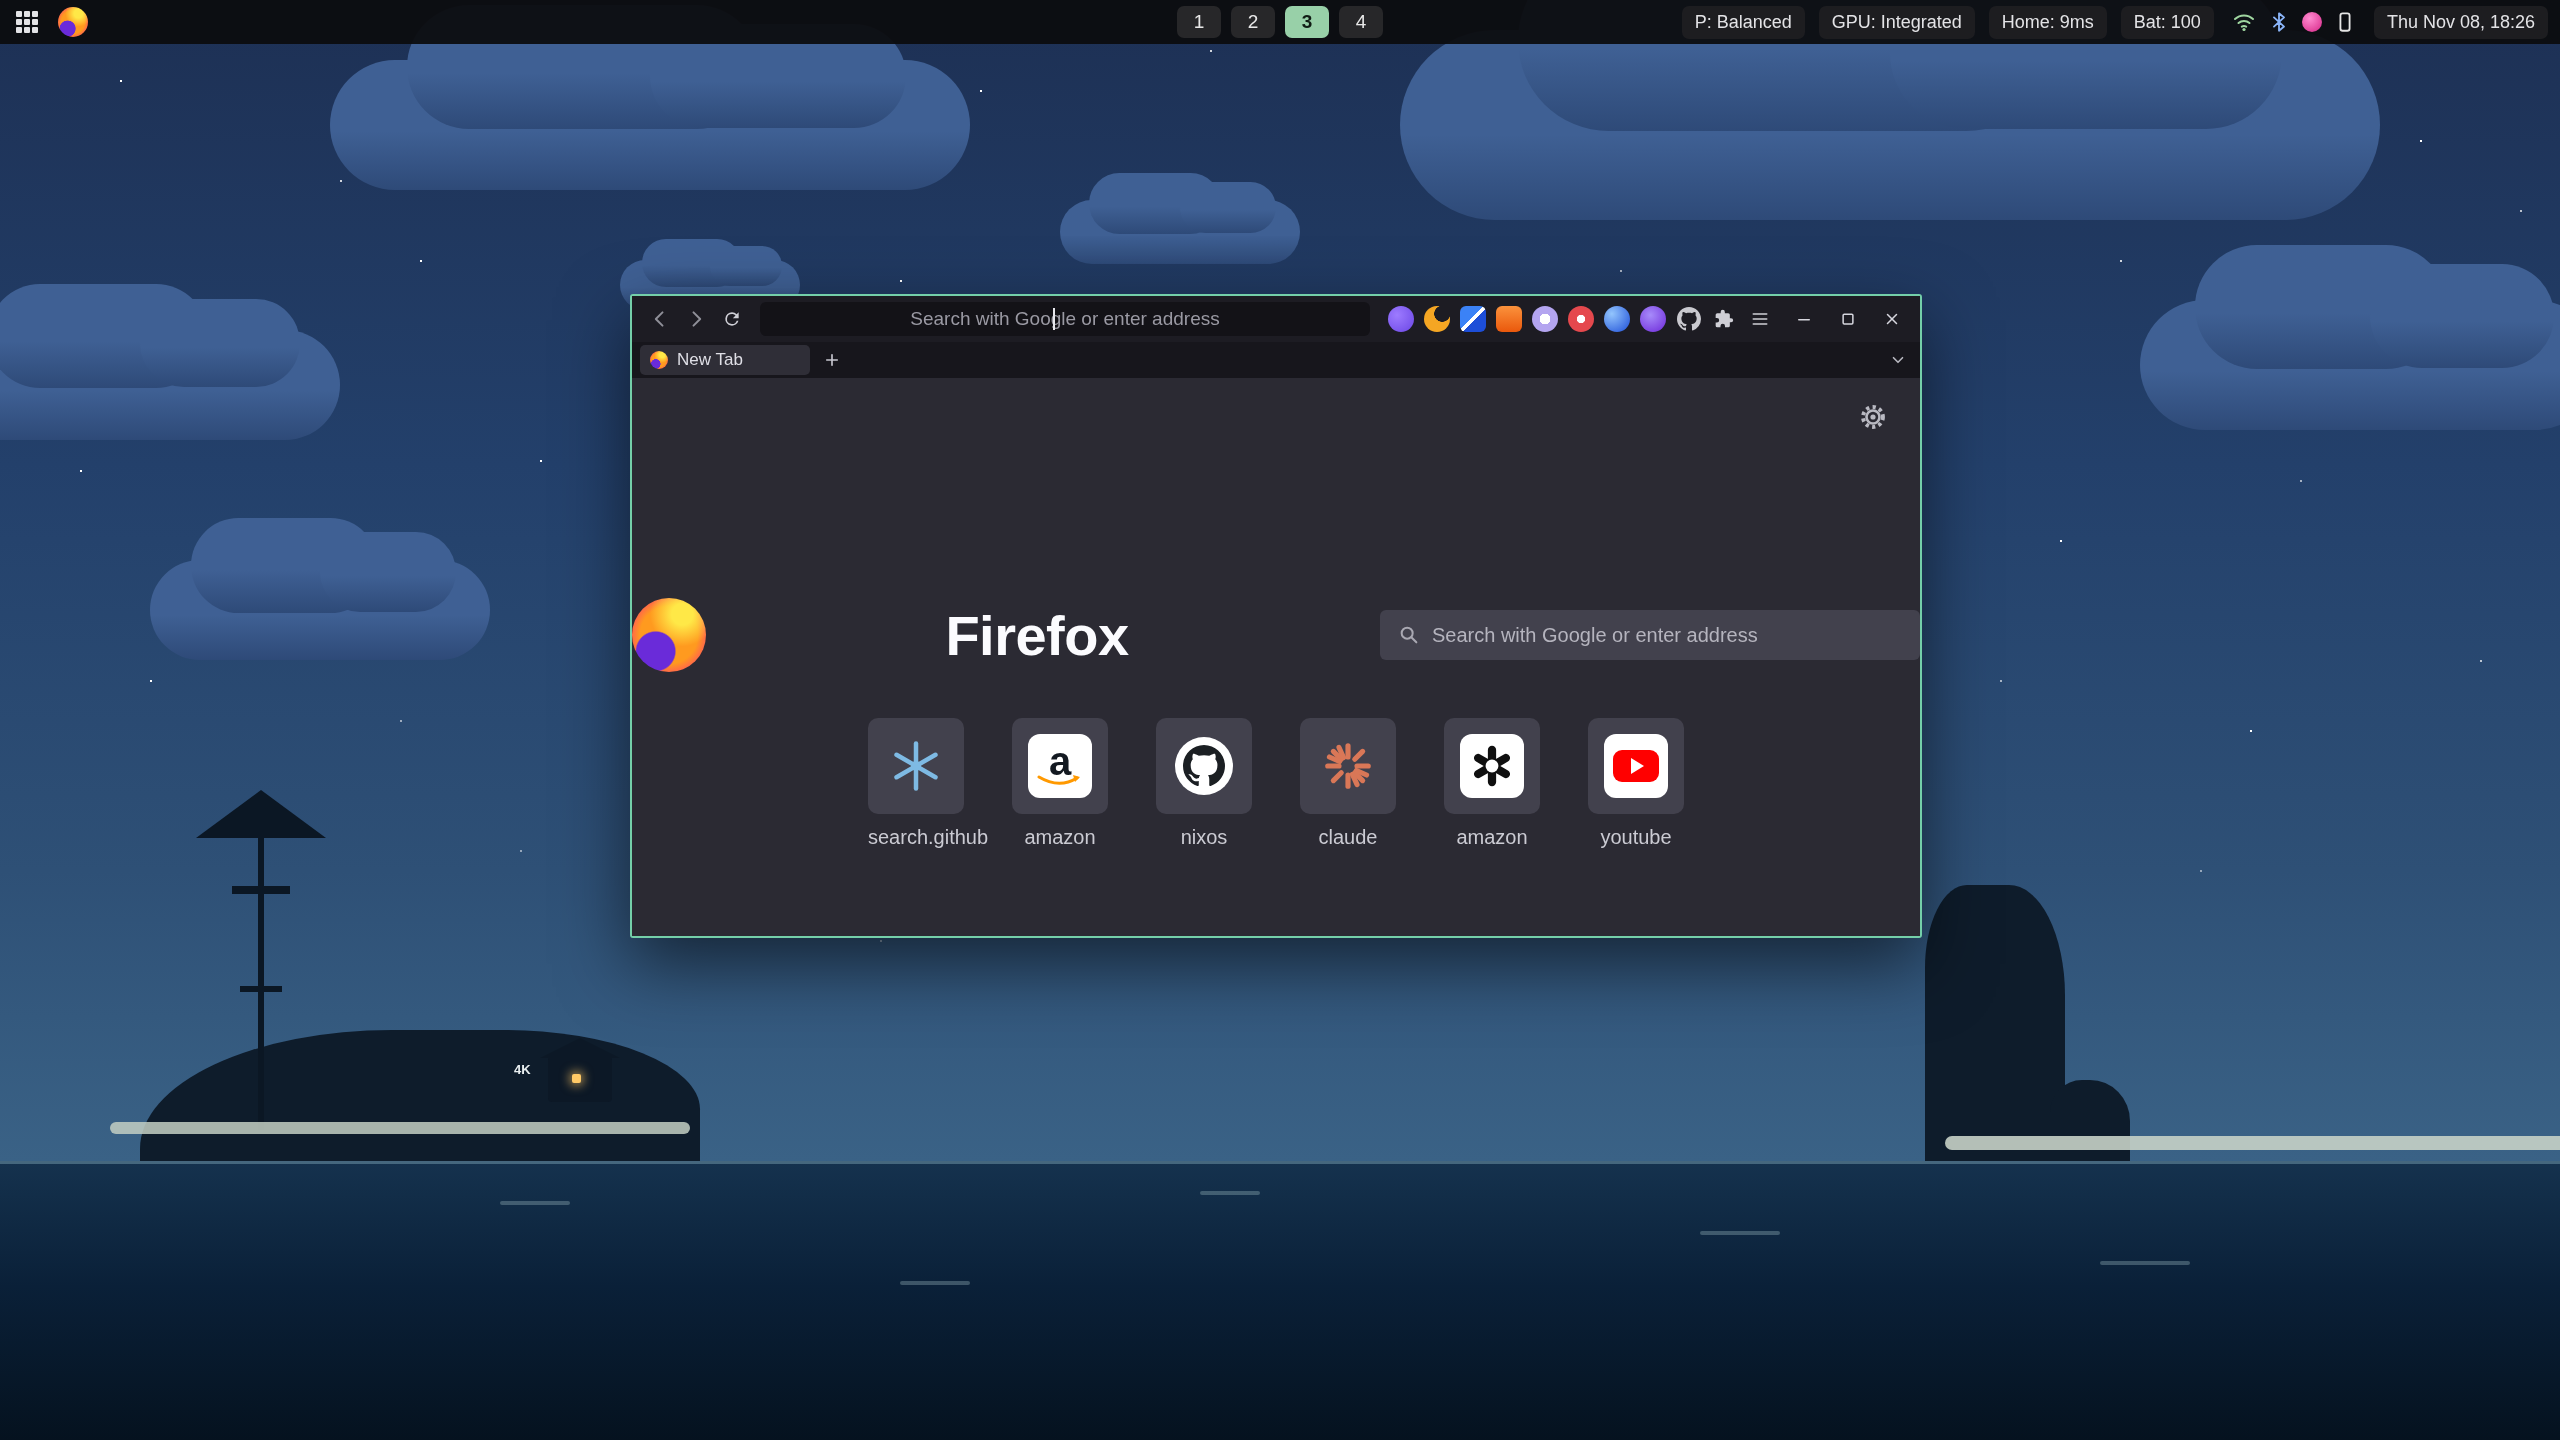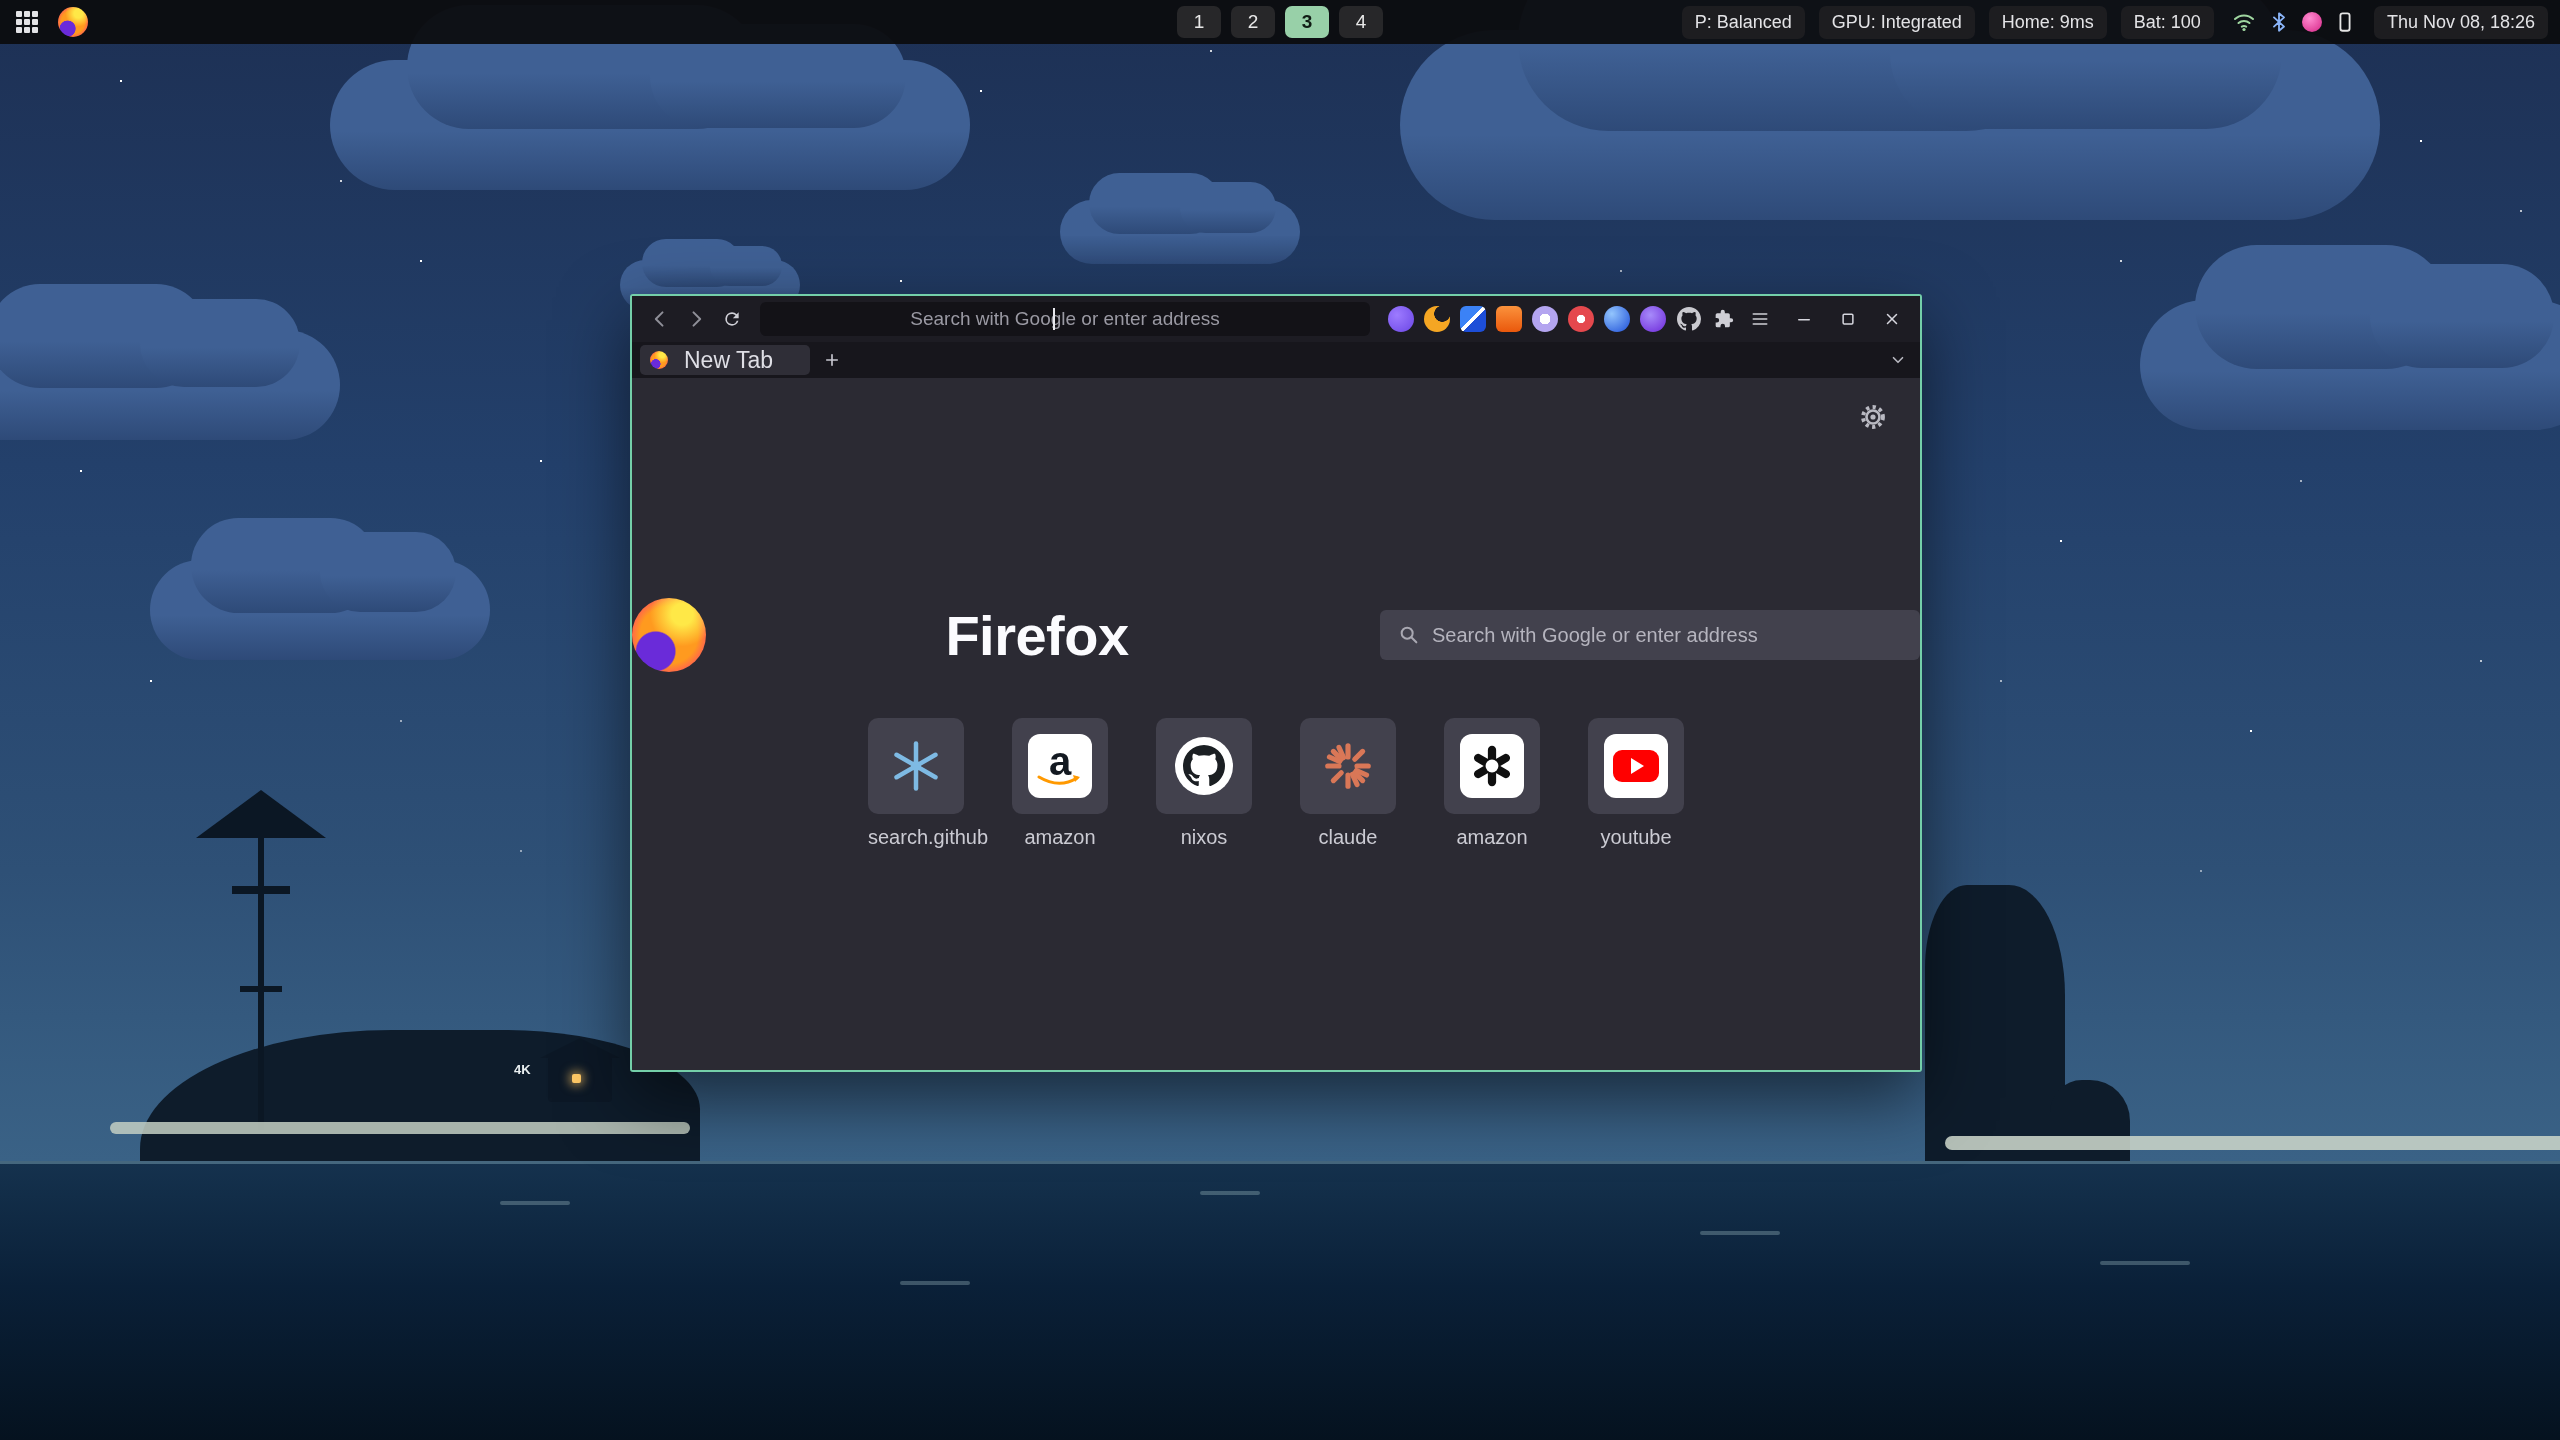--- a/index.html
+++ b/index.html
@@ -76,21 +76,21 @@
   .ws { width:44px; height:32px; border-radius:7px; background:#272729; color:#e8e8e8; font-size:19px;
         display:flex; align-items:center; justify-content:center; }
   .ws.active { background:#98d0a8; color:#101c14; font-weight:bold; }
   .sb-right { margin-left:auto; display:flex; align-items:center; gap:14px; font-size:18px; }
   .chip { background:#1d1d20; border-radius:7px; padding:6px 13px; white-space:nowrap; }
   .tray { display:flex; align-items:center; gap:12px; padding:0 4px; }
   .magenta-dot { width:20px; height:20px; border-radius:50%;
                  background:radial-gradient(circle at 38% 32%, #ff8bd0, #e2439c 70%, #b42a7b); }
 
   
-  #window { position:absolute; left:630px; top:294px; width:1292px; height:778px; background:#2b2a33;
+  #window { position:absolute; left:630px; top:294px; width:1292px; height:644px; background:#2b2a33;
             border:2px solid #74cfa9; border-radius:3px; box-shadow:0 26px 70px rgba(0,0,0,.55);
             display:flex; flex-direction:column; z-index:40; }
   .toolbar { height:46px; background:#1d1c23; display:flex; align-items:center; padding:0 14px; gap:8px; flex:none; }
   .navbtn { width:28px; height:28px; display:flex; align-items:center; justify-content:center; border-radius:5px; flex:none; }
   .urlbar { flex:1; height:34px; margin:0 10px 0 6px; background:#131217; border-radius:6px; position:relative;
             display:flex; align-items:center; justify-content:center; }
   .urlbar-text { color:#9a99a3; font-size:19px; }
   .caret { position:absolute; left:calc(50% - 12px); top:6px; width:2px; height:22px; background:#e8e8ee;
            animation:blink 1.1s step-end infinite; }
   @keyframes blink { 50% { opacity:0; } }
@@ -102,21 +102,21 @@
   .ext4 { border-radius:6px; background:linear-gradient(180deg,#fb923c,#ea580c); }
   .ext5 { background:radial-gradient(circle at 50% 50%, #ffffff 0 28%, #b4a5f0 30%); }
   .ext6 { background:radial-gradient(circle at 50% 50%, #ffffff 0 22%, #e5484d 24%); }
   .ext7 { background:radial-gradient(circle at 30% 30%, #93c5fd, #1d4ed8); }
   .ext8 { background:radial-gradient(circle at 40% 35%, #a78bfa, #6d28d9); }
   .ext9 { background:transparent; display:flex; align-items:center; justify-content:center; }
   .win-controls { display:flex; align-items:center; gap:16px; margin-left:8px; flex:none; }
 
   .tabbar { height:36px; background:#17161c; display:flex; align-items:center; padding:0 8px; gap:8px; flex:none; }
   .tab { height:30px; width:170px; background:#2f2e37; border-radius:5px; display:flex; align-items:center;
-         gap:16px; padding:0 10px; color:#dfdfe6; font-size:23px; }
+         gap:9px; padding:0 10px; color:#dfdfe6; font-size:17px; }
   .tab-favicon { width:18px; height:18px; flex:none; }
   .newtab-btn { width:28px; height:28px; display:flex; align-items:center; justify-content:center; border-radius:5px; }
   .tab-chevron { margin-left:auto; width:28px; height:28px; display:flex; align-items:center; justify-content:center; }
 
   .content { flex:1; position:relative; background:#2b2a33; overflow:hidden; }
   .gear { position:absolute; top:26px; right:34px; width:26px; height:26px; }
 
   .branding-row { display:flex; align-items:center; justify-content:space-between; margin-top:220px; }
   .big-logo { width:74px; height:74px; flex:none; }
   .wordmark { font-size:56px; font-weight:700; color:#fbfbfe; margin-left:22px; letter-spacing:-0.5px; }

